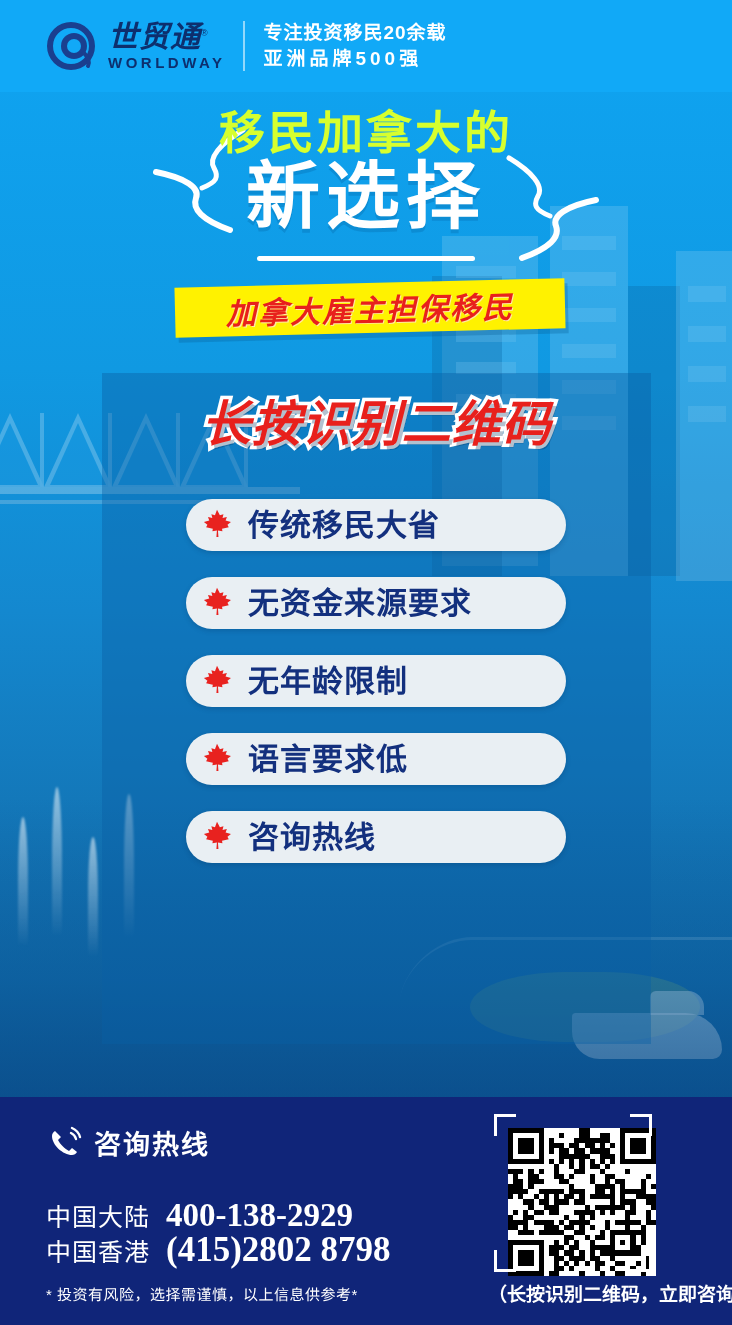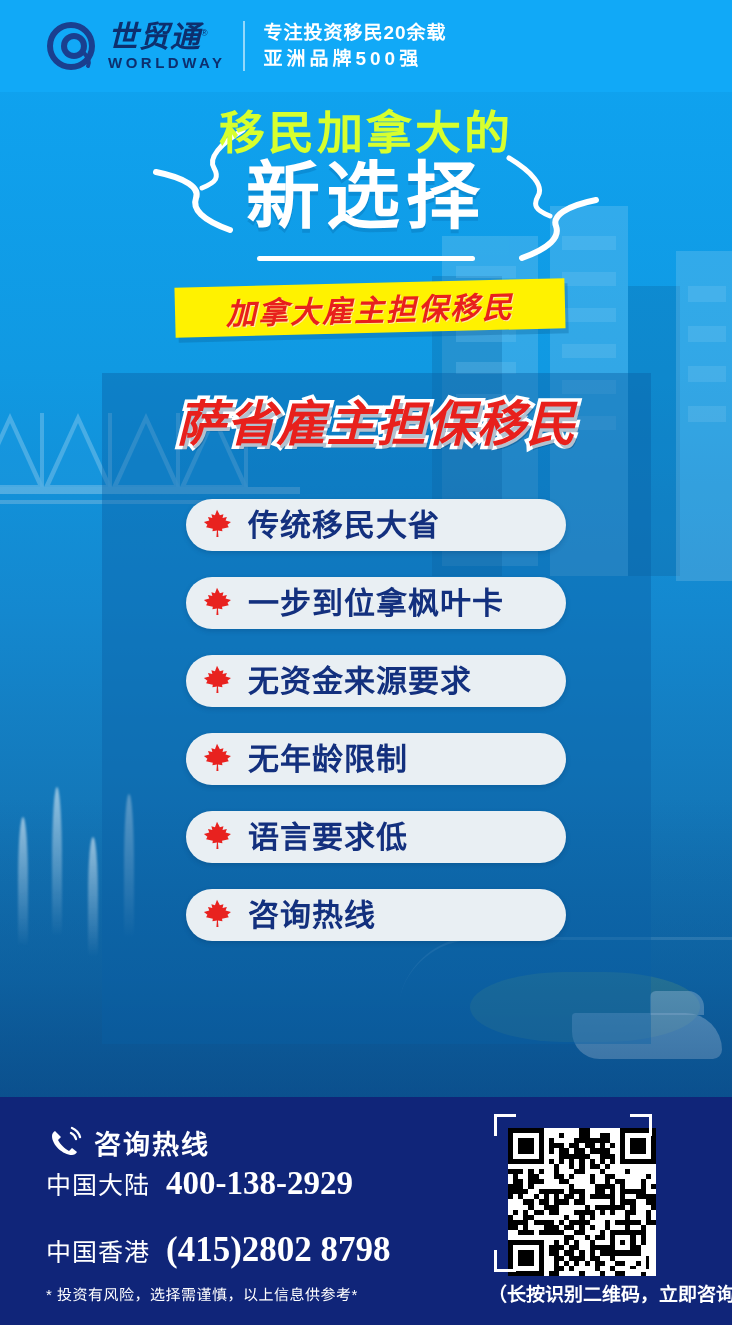--- a/index.html
+++ b/index.html
@@ -197,21 +197,21 @@
     position:absolute; left:48px; top:26px;
     display:flex; align-items:center;
   }
   .phone-ico{ width:34px; height:34px; flex:none; margin-right:12px; }
   .hotline-label{
     font-size:27px; font-weight:bold; color:#ffffff; letter-spacing:2px;
   }
   .numrow{
     position:absolute; left:46px; display:flex; align-items:baseline;
   }
-  .numrow.r1{ top:68px; }
+  .numrow.r1{ top:100px; }
   .numrow.r2{ top:133px; }
   .reg{
     font-size:25px; color:#ffffff; letter-spacing:1px; font-weight:normal;
   }
   .num{
     margin-left:16px;
     font-family:"Liberation Serif","DejaVu Serif",serif;
     font-size:33px; font-weight:bold; color:#ffffff; letter-spacing:0px;
   }
   .num.big{ font-size:35px; }
@@ -340,33 +340,27 @@
     <div class="hero-line1">移民加拿大的</div>
     <div class="hero-line2">新选择</div>
     <div class="hero-underline"></div>
   </div>
 
   <div class="ribbon">
     <span>加拿大雇主担保移民</span>
   </div>
 
   <div class="card">
-    <div class="card-title">萨省雇主担保移民</div>
+    <div class="card-title">长按识别二维码</div>
     <div class="features" id="features">
         <div class="pill">
           <svg class="leaf" viewBox="0 0 40 40">
             <path fill="#e8221f" d="M20 2l3.4 6.6 4.2-1.3-1.1 4.6 5.1-1.4-1.5 4.3 6.3 1.6-4.1 3.3 1.5 3-7.9 1.6.5 3-5.3-.8.6 7.5h-2.4l.6-7.5-5.3.8.5-3L7.2 22.7l1.5-3-4.1-3.3 6.3-1.6-1.5-4.3 5.1 1.4-1.1-4.6 4.2 1.3z"></path>
           </svg>
           <span class="pill-text">传统移民大省</span>
-        </div>
-        <div class="pill">
-          <svg class="leaf" viewBox="0 0 40 40">
-            <path fill="#e8221f" d="M20 2l3.4 6.6 4.2-1.3-1.1 4.6 5.1-1.4-1.5 4.3 6.3 1.6-4.1 3.3 1.5 3-7.9 1.6.5 3-5.3-.8.6 7.5h-2.4l.6-7.5-5.3.8.5-3L7.2 22.7l1.5-3-4.1-3.3 6.3-1.6-1.5-4.3 5.1 1.4-1.1-4.6 4.2 1.3z"></path>
-          </svg>
-          <span class="pill-text">一步到位拿枫叶卡</span>
         </div>
         <div class="pill">
           <svg class="leaf" viewBox="0 0 40 40">
             <path fill="#e8221f" d="M20 2l3.4 6.6 4.2-1.3-1.1 4.6 5.1-1.4-1.5 4.3 6.3 1.6-4.1 3.3 1.5 3-7.9 1.6.5 3-5.3-.8.6 7.5h-2.4l.6-7.5-5.3.8.5-3L7.2 22.7l1.5-3-4.1-3.3 6.3-1.6-1.5-4.3 5.1 1.4-1.1-4.6 4.2 1.3z"></path>
           </svg>
           <span class="pill-text">无资金来源要求</span>
         </div>
         <div class="pill">
           <svg class="leaf" viewBox="0 0 40 40">
             <path fill="#e8221f" d="M20 2l3.4 6.6 4.2-1.3-1.1 4.6 5.1-1.4-1.5 4.3 6.3 1.6-4.1 3.3 1.5 3-7.9 1.6.5 3-5.3-.8.6 7.5h-2.4l.6-7.5-5.3.8.5-3L7.2 22.7l1.5-3-4.1-3.3 6.3-1.6-1.5-4.3 5.1 1.4-1.1-4.6 4.2 1.3z"></path>

